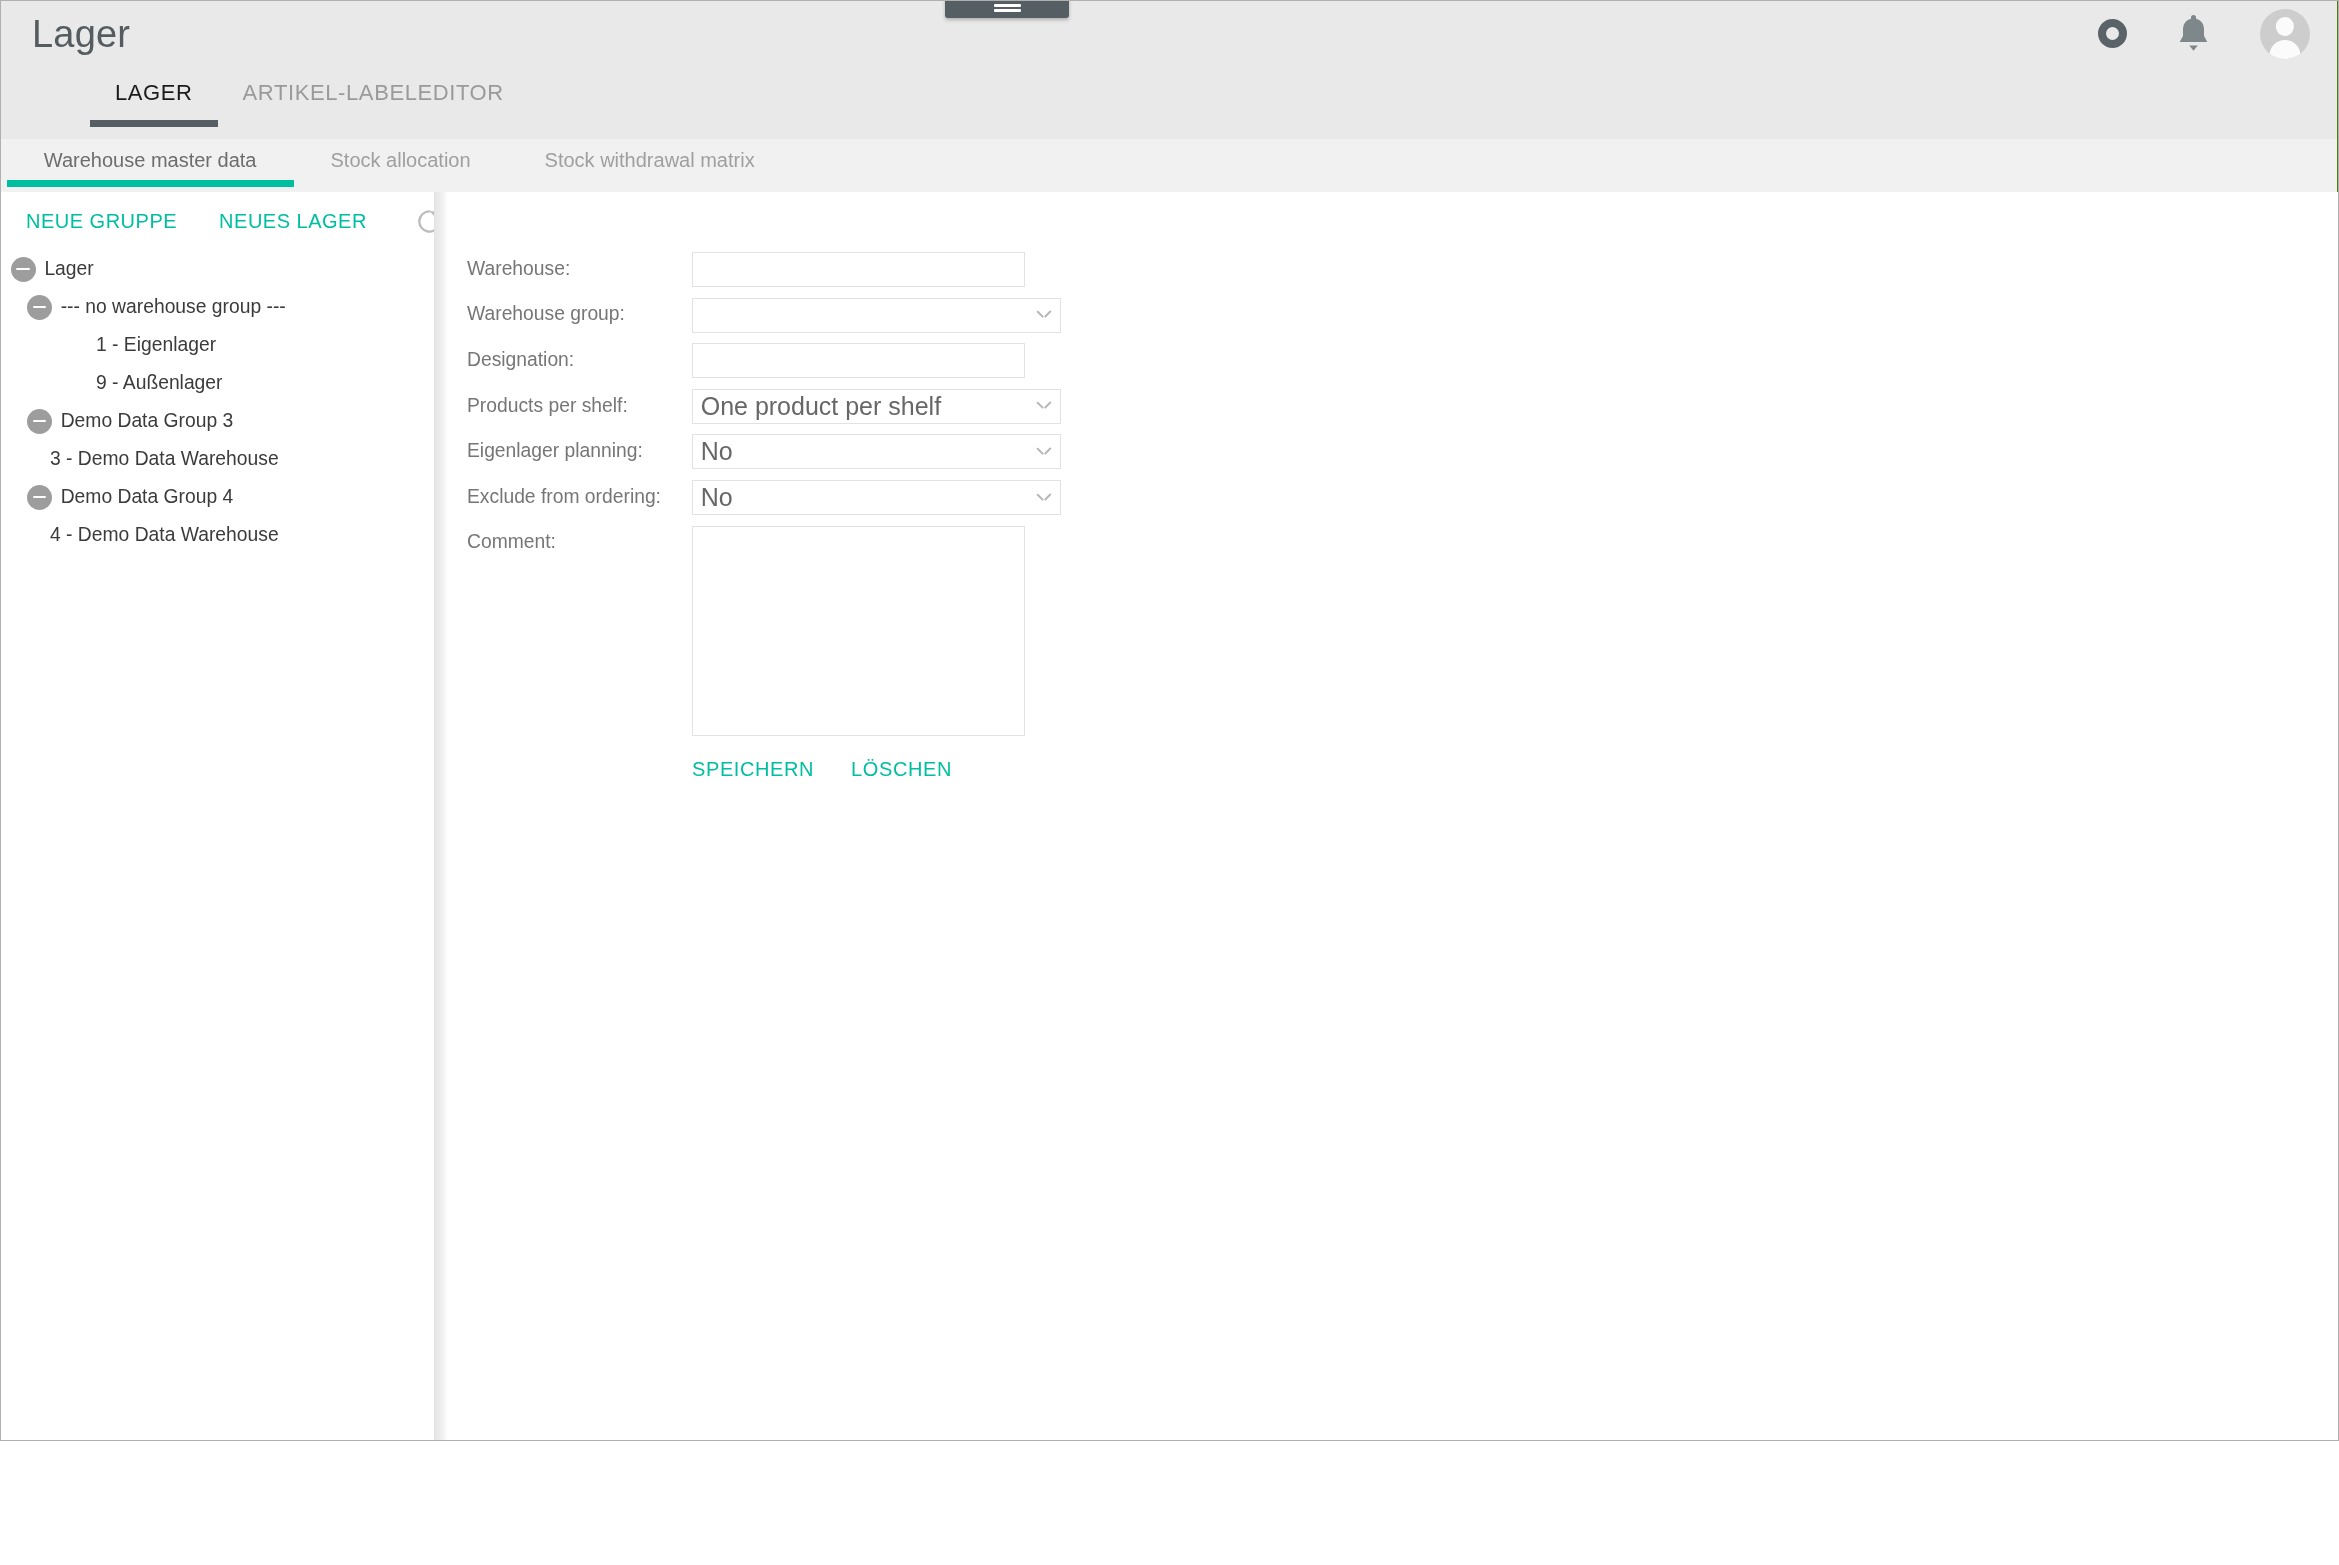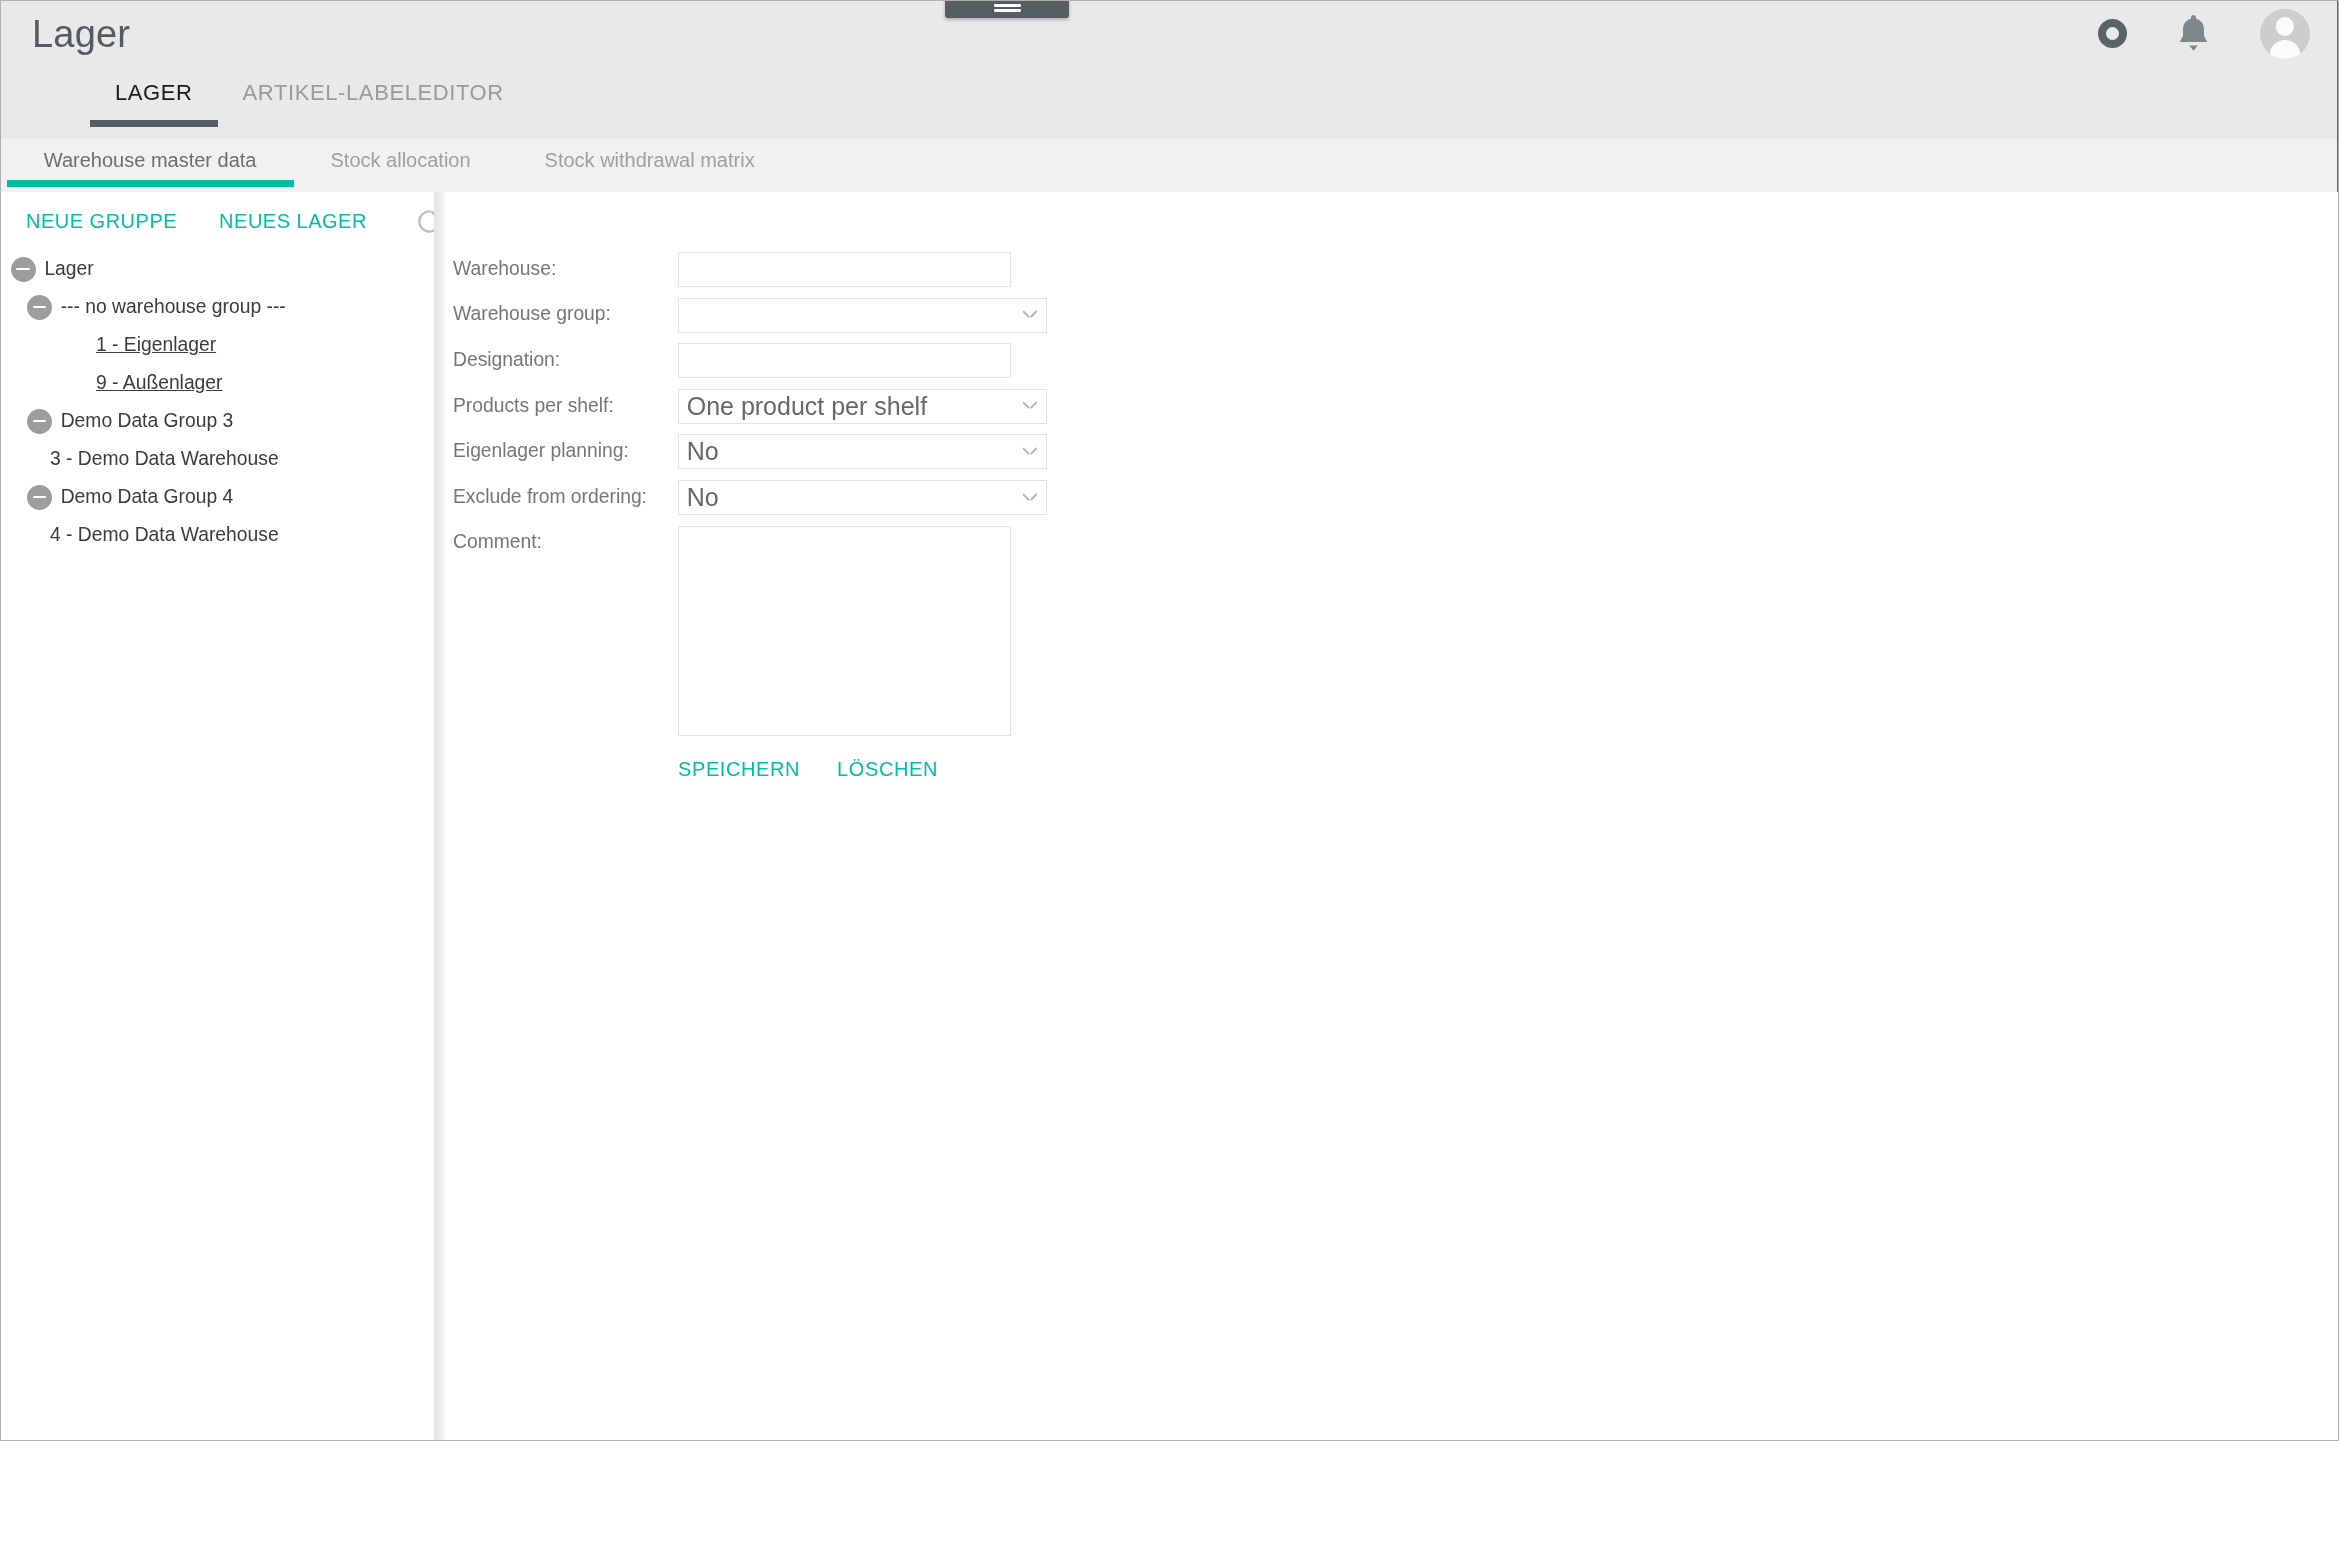--- a/index.html
+++ b/index.html
@@ -220,21 +220,21 @@
     content: "";
     position: absolute;
     left: 5.8px; top: 11px;
     width: 13.5px; height: 2.9px;
     background: #ffffff;
     border-radius: 1px;
   }
   .tlabel { line-height: 1; }
   .lvl0 { padding-left: 9.7px; }
   .lvl1 { padding-left: 26px; }
-  .lvl2 { padding-left: 95px; text-decoration: underline; }
+  .lvl2 { padding-left: 95px; }
   .lvl2b { padding-left: 49px; }
 
   
   #splitter {
     position: absolute;
     left: 434px; top: 191px;
     width: 11.6px;
     height: 1370px;
     background: linear-gradient(to right,#e6e6e6 0%, #efefef 55%, #fdfdfd 100%);
     cursor: col-resize;
@@ -244,21 +244,21 @@
   #right-panel {
     position: absolute;
     left: 446px; top: 191px;
     right: 0; bottom: 0;
     background: #ffffff;
     overflow: hidden;
   }
 
   #form {
     position: absolute;
-    left: 6px; top: 60px;
+    left: 20px; top: 60px;
   }
   .frow {
     display: flex;
     align-items: flex-start;
     margin-bottom: 10.6px;
   }
   .flabel {
     width: 225px;
     padding-top: 5.8px;
     font-size: 19.3px;

